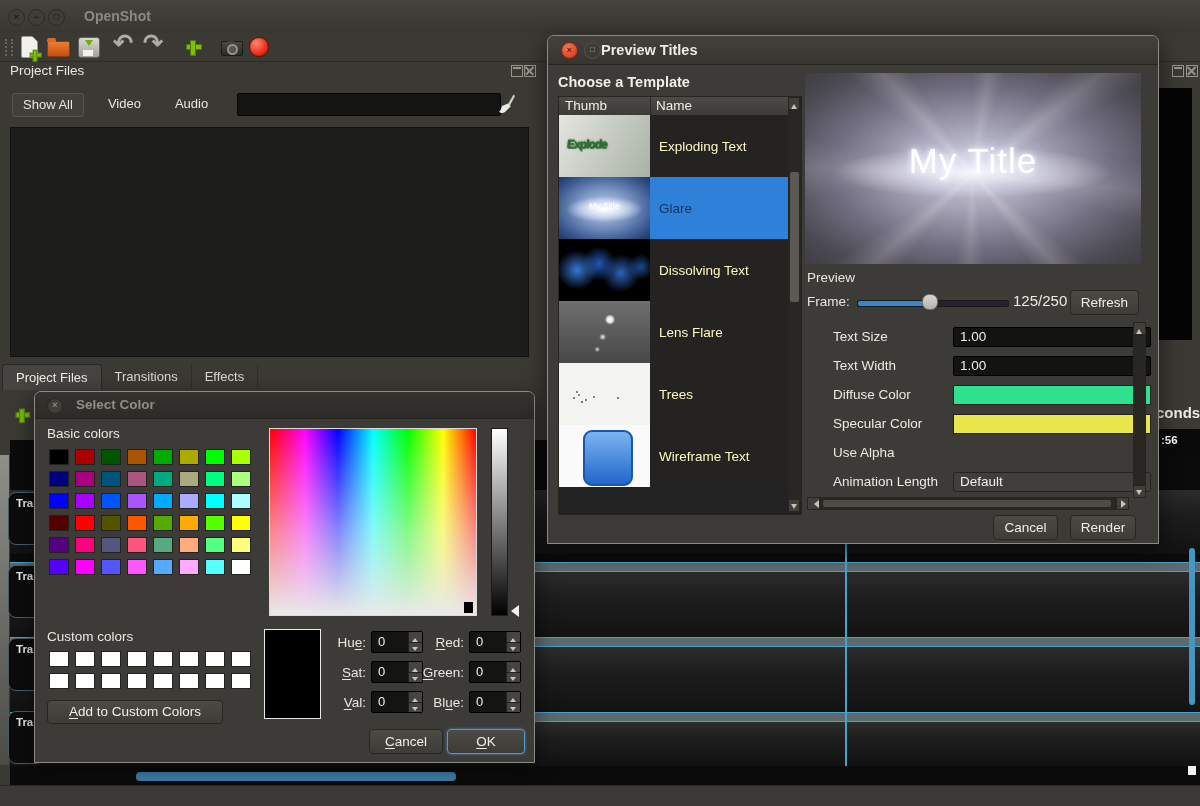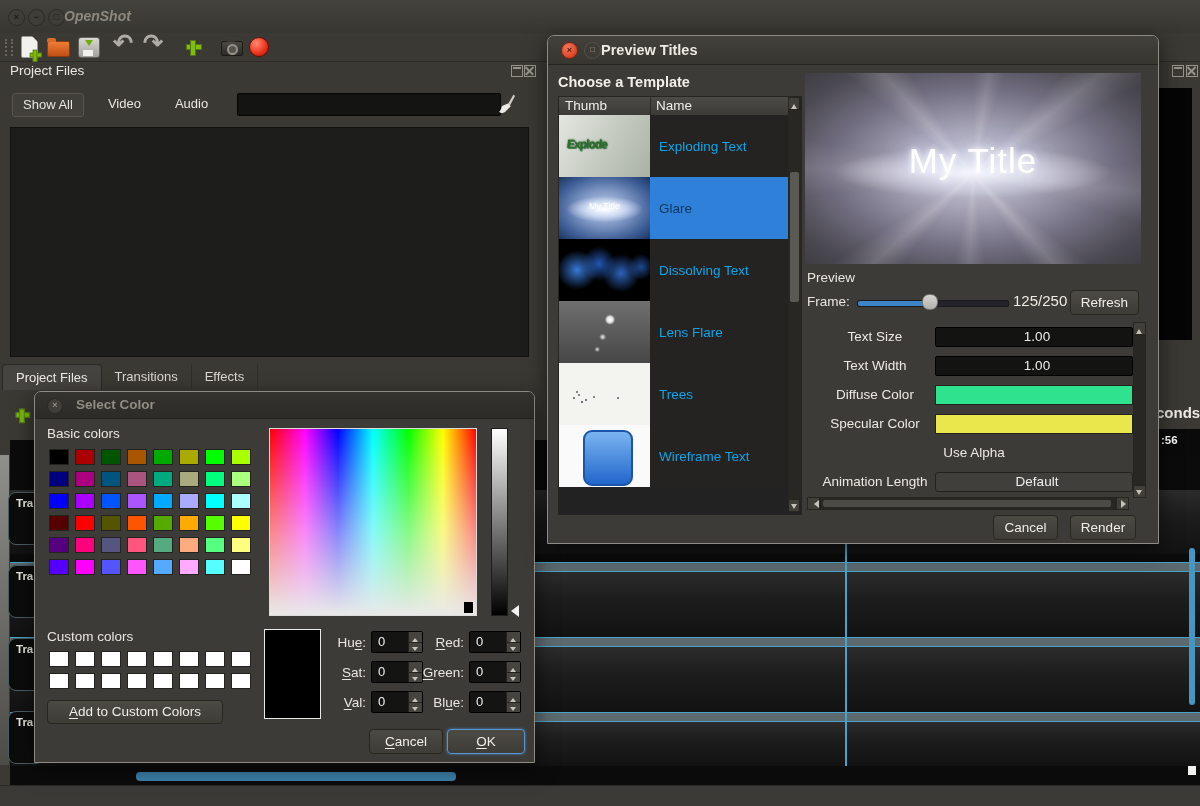--- a/index.html
+++ b/index.html
@@ -6,21 +6,21 @@
   #app{position:relative;width:1200px;height:806px;background:#3a3934;overflow:hidden;
        font-family:"Liberation Sans",sans-serif;font-size:13px;color:#e8e5df;}
   .abs{position:absolute;}
   u{text-decoration:underline;text-underline-offset:2px;}
 
   
   .titlebar{left:0;top:0;width:1200px;height:33px;background:linear-gradient(#45433d,#383630);
             border-bottom:1px solid #262521;}
   .winbtn{position:absolute;top:9px;width:15px;height:15px;border-radius:50%;background:#3f3d37;
           border:1px solid #2b2a25;color:#1b1a14;font-size:9px;line-height:14px;text-align:center;font-weight:bold;}
-  .wintitle{position:absolute;left:64px;top:8px;font-weight:bold;font-size:14px;color:#8d897f;font-style:italic;}
+  .wintitle{position:absolute;left:84px;top:8px;font-weight:bold;font-size:14px;color:#8d897f;}
   .toolbar{left:0;top:33px;width:1200px;height:28px;background:#3a3934;border-bottom:1px solid #2c2b27;}
   .grip{position:absolute;left:5px;top:6px;height:17px;width:4px;border-left:2px dotted #69665e;border-right:2px dotted #69665e;}
 
   
   .icon-newfile{position:absolute;left:21px;top:3px;width:15px;height:20px;background:#f2f1ee;border:1px solid #9a9992;border-radius:2px;}
   .icon-newfile::before{content:'';position:absolute;right:-1px;top:-1px;border-style:solid;border-width:0 6px 6px 0;border-color:transparent #3a3934 transparent transparent;}
   .cross{position:absolute;}
   .cross::before,.cross::after{content:'';position:absolute;background:#7fbe04;border:1px solid #51761a;}
   .cross::before{left:-7px;top:-3px;width:14px;height:4px;}
   .cross::after{left:-3px;top:-7px;width:4px;height:14px;}
@@ -114,21 +114,21 @@
 
   
   .at-table{position:absolute;left:10px;top:60px;width:242px;height:417px;border:1px solid #26251f;background:#232222;}
   .at-header{position:absolute;left:0;top:0;width:230px;height:18px;background:linear-gradient(#4c4b47,#3c3b37);
              border-bottom:1px solid #2a2925;font-size:13.5px;color:#f0eee8;}
   .at-rows{position:absolute;left:0;top:18px;width:230px;height:398px;overflow:hidden;}
   .at-row{display:flex;height:62px;background:#242322;align-items:center;}
   .at-row.selected{background:#2f80d8;}
   .at-row.selected .at-name{color:#10365e;}
   .at-thumb{width:91px;height:62px;flex:none;position:relative;overflow:hidden;}
-  .at-name{padding-left:9px;color:#0ea5e9;font-size:13.5px;}
+  .at-name{padding-left:9px;color:#fef9c3;font-size:13.5px;}
   .thumb-exploding{background:linear-gradient(120deg,#e3e6e0,#a9b1a5);}
   .thumb-exploding span{position:absolute;left:8px;top:22px;font-size:12px;font-weight:bold;color:#2f6d2c;
       letter-spacing:-1px;text-shadow:0 0 2px #274f22,1px 1px 0 #57906a;transform:skewX(-6deg);}
   .thumb-glare{background:radial-gradient(ellipse 60% 30% at 50% 52%,#ffffff 0%,rgba(220,230,250,.8) 35%,rgba(160,180,220,0) 70%),
                radial-gradient(ellipse at 50% 50%,#c4d2ec 0%,#7e97c4 40%,#3d5c94 75%,#1d3560 100%);}
   .thumb-glare span{position:absolute;left:0;right:0;top:24px;text-align:center;font-size:9px;color:#fff;
       text-shadow:0 0 4px #fff;}
   .thumb-dissolving{background:radial-gradient(ellipse 32% 45% at 20% 50%,rgba(62,132,238,.9),transparent 70%),
       radial-gradient(ellipse 26% 40% at 44% 40%,rgba(42,102,212,.85),transparent 70%),
       radial-gradient(ellipse 30% 44% at 68% 55%,rgba(56,122,232,.8),transparent 70%),
@@ -512,21 +512,21 @@
     <span class="abs" style="left:259px;top:234px;font-size:13.5px;color:#e9e6e0;">Preview</span>
 
     <span class="abs" style="left:259px;top:258px;font-size:13.5px;color:#e9e6e0;">Frame:</span>
     <div class="slider-track">
         <span class="slider-fill"></span>
       </div>
     <span class="slider-handle"></span>
     <span class="abs" style="left:465px;top:256px;font-size:15px;color:#eceae2;">125/250</span>
     <div class="btn" style="left:522px;top:254px;width:67px;height:23px;line-height:23px;">Refresh</div>
 
-    <div class="abs" style="left:259px;top:286px;width:326px;text-align:center;">
+    <div class="abs" style="left:277px;top:286px;width:326px;">
 
     <div class="prop-row">
         <span class="prop-label">Text Size</span>
         <span class="prop-value input">1.00</span>
       </div>
         <div class="prop-row">
         <span class="prop-label">Text Width</span>
         <span class="prop-value input">1.00</span>
       </div>
         <div class="prop-row">

